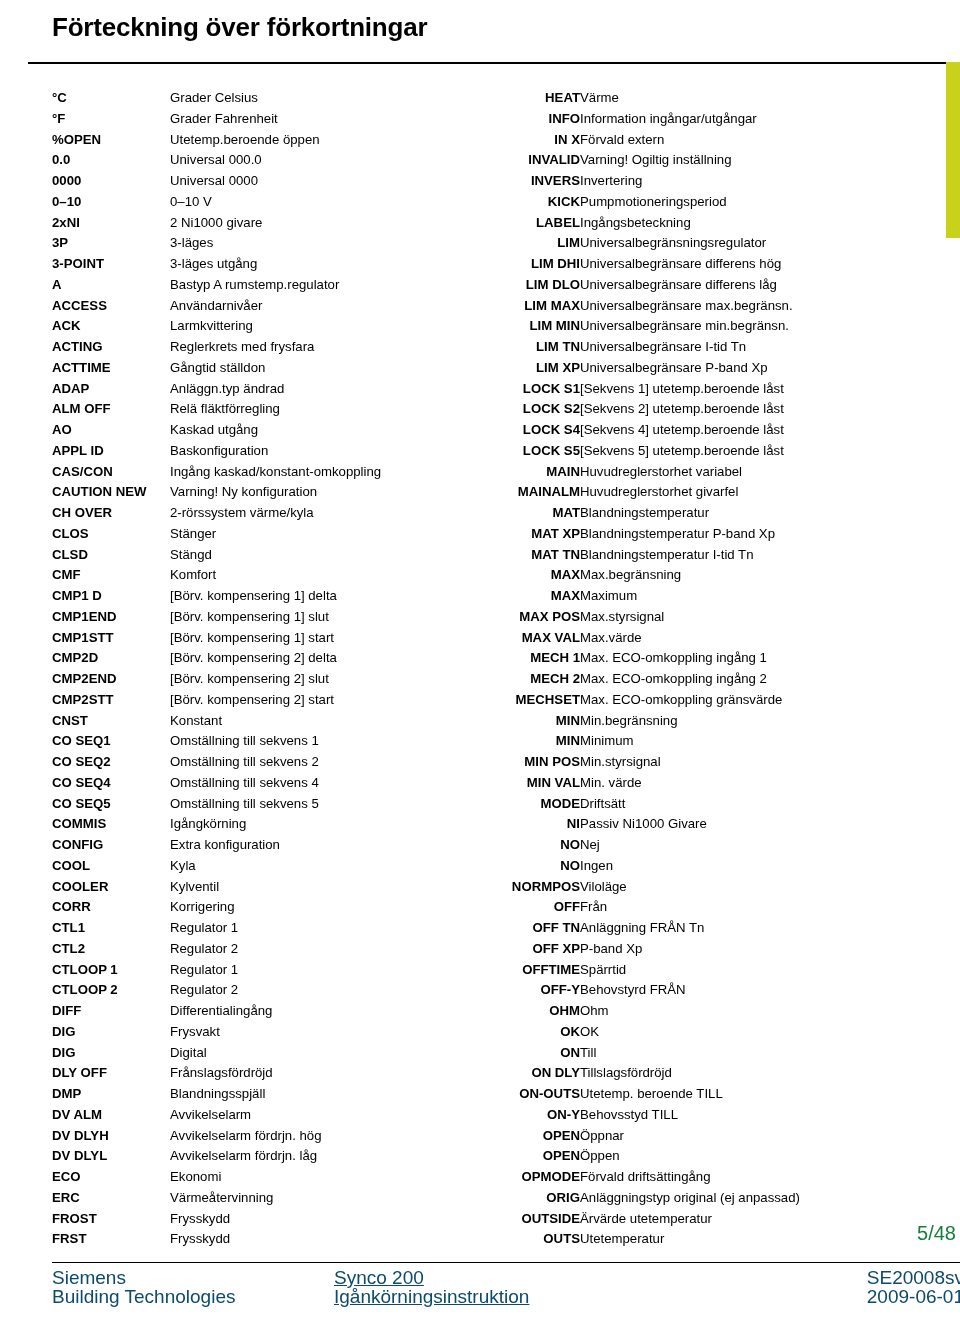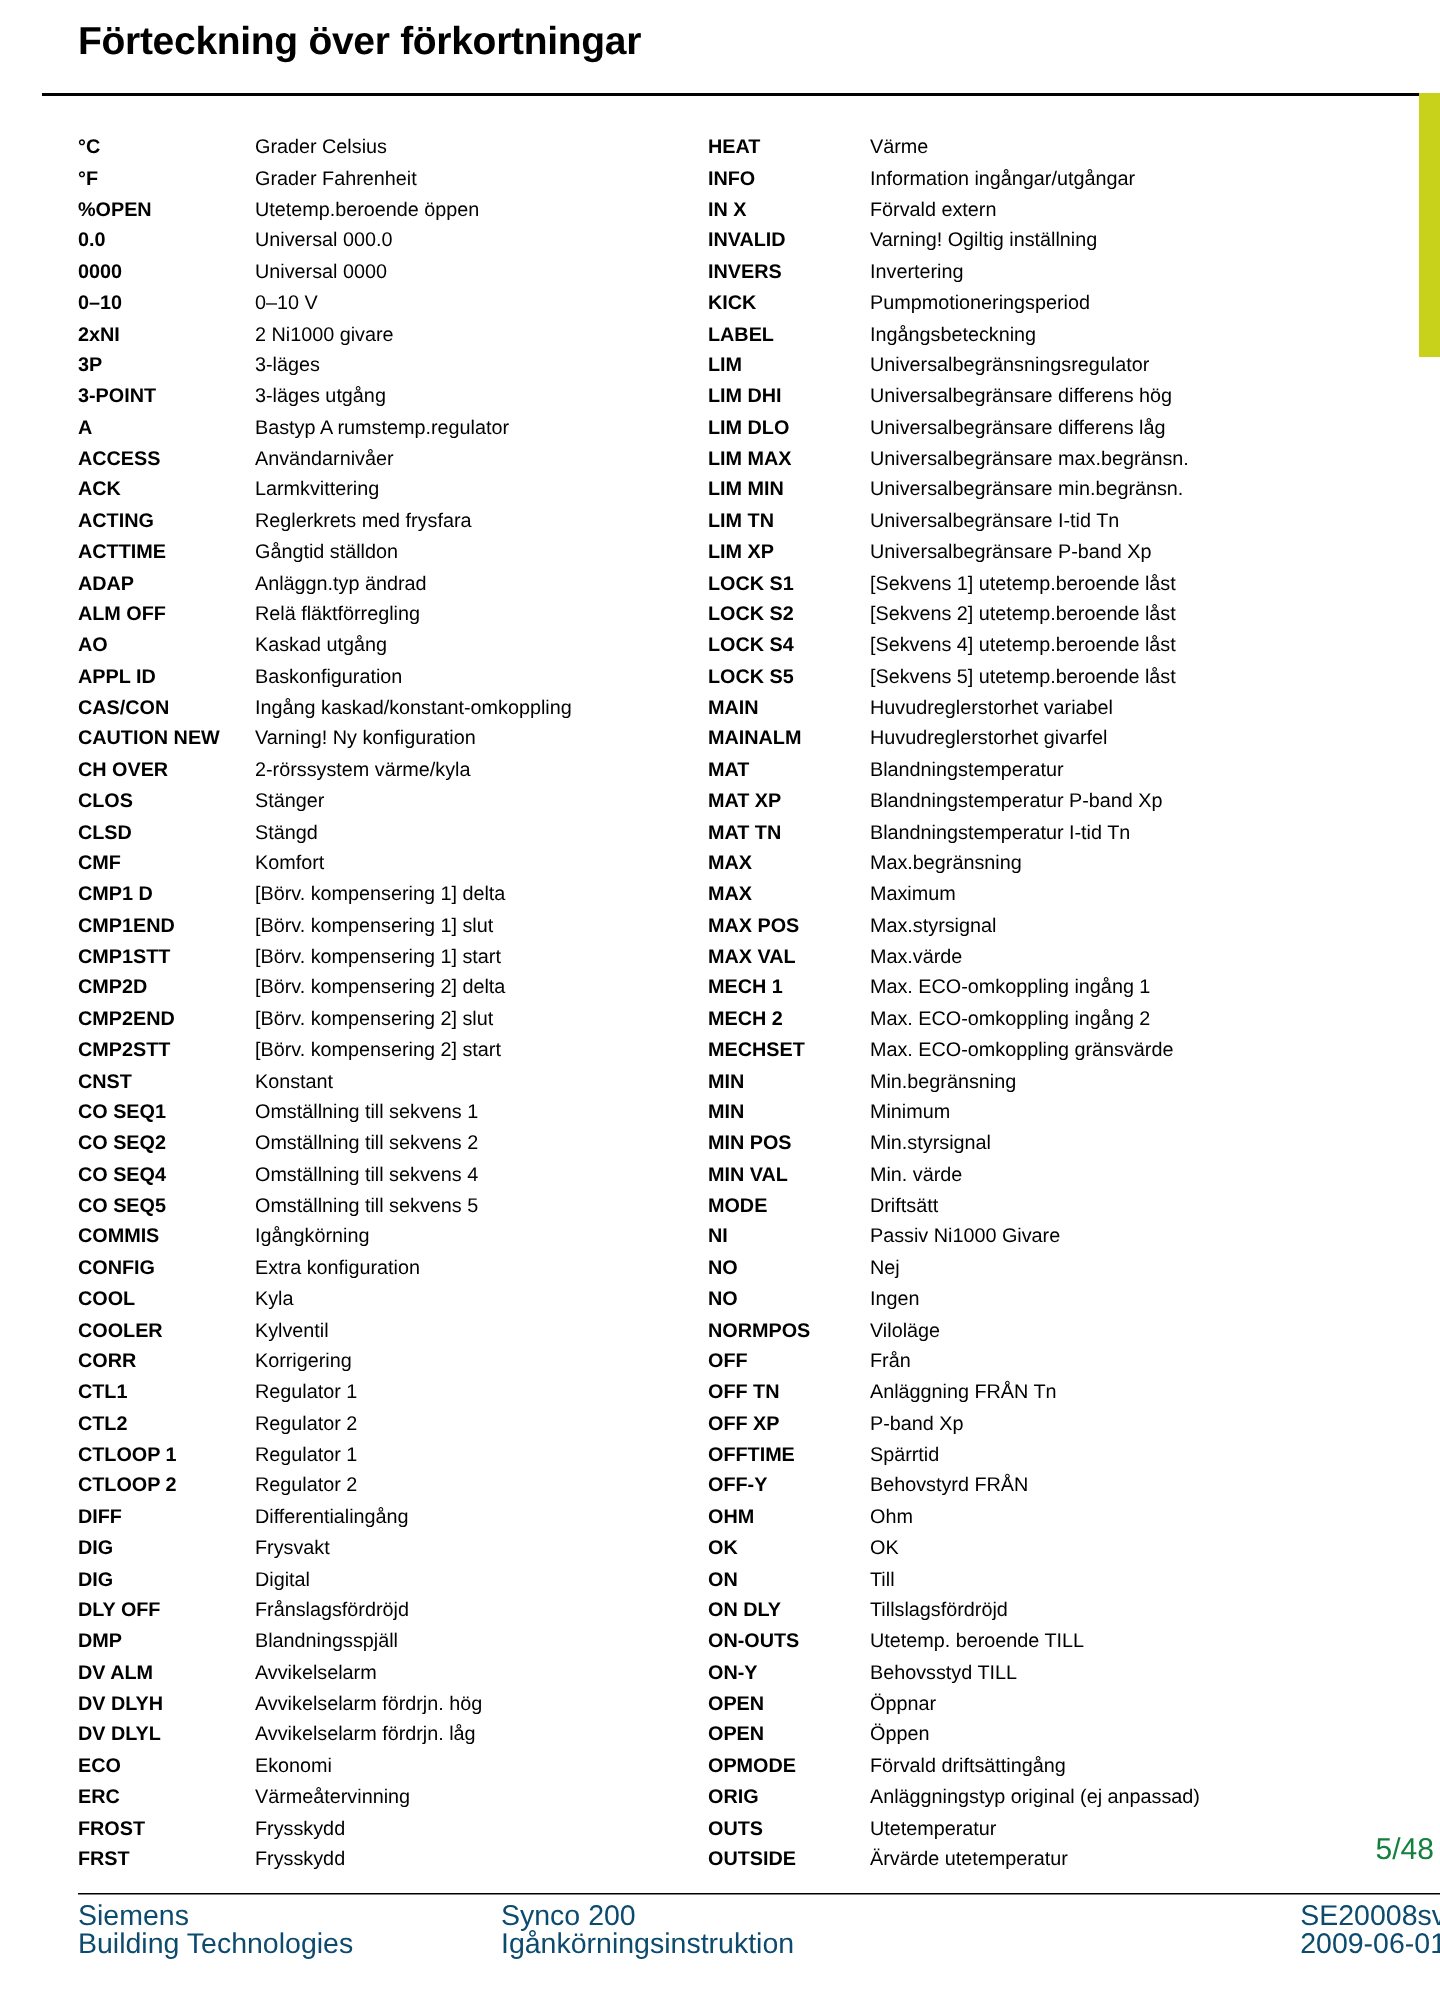--- a/index.html
+++ b/index.html
@@ -74,21 +74,21 @@
     line-height: 20.75px;
     font-size: 13.2px;
   }
   .abbr {
     font-weight: bold;
     flex: 0 0 auto;
     white-space: nowrap;
     color: #000;
   }
   .col-left .abbr { width: 118px; }
-  .col-right .abbr { width: 108px; }
+  .col-right .abbr { width: 108px; text-align: right; }
   .desc {
     flex: 1 1 auto;
     white-space: nowrap;
     color: #000;
   }
   .page-num {
     position: absolute;
     right: 32px;
     top: 1222px;
     font-size: 20px;
@@ -109,21 +109,21 @@
     width: 912px;
     font-size: 19px;
     color: #0c4a6e;
   }
   .footer-line {
     position: relative;
     height: 19px;
     line-height: 19px;
   }
   .f-col1 { position: absolute; left: 0px; }
-  .f-col2 { position: absolute; left: 282px; }
+  .f-col2 { position: absolute; left: 282px; text-decoration: underline; }
   .f-col3 { position: absolute; right: 0px; text-align: right; }
 </style>
 </head>
 <body>
 
 <div class="page">
 
   <div class="title">Förteckning över förkortningar</div>
   <div class="title-rule"></div>
 
@@ -569,26 +569,26 @@
         </div>
         <div class="row">
           <span class="abbr">OPMODE</span>
           <span class="desc">Förvald driftsättingång</span>
         </div>
         <div class="row">
           <span class="abbr">ORIG</span>
           <span class="desc">Anläggningstyp original (ej anpassad)</span>
         </div>
         <div class="row">
+          <span class="abbr">OUTSIDE</span>
+          <span class="desc">Ärvärde utetemperatur</span>
+        </div>
+        <div class="row">
           <span class="abbr">OUTS</span>
           <span class="desc">Utetemperatur</span>
-        </div>
-        <div class="row">
-          <span class="abbr">OUTSIDE</span>
-          <span class="desc">Ärvärde utetemperatur</span>
         </div>
       </div>
   </div>
 
   <div class="page-num">5/48</div>
 
   <div class="footer-rule"></div>
   <div class="footer">
     <div class="footer-line">
       <span class="f-col1">Siemens</span>

